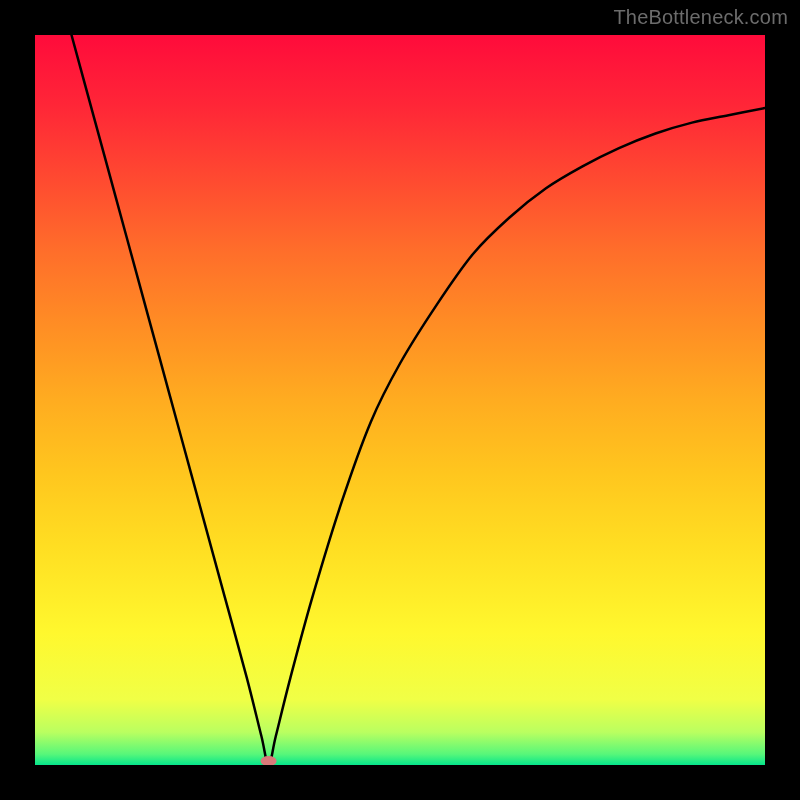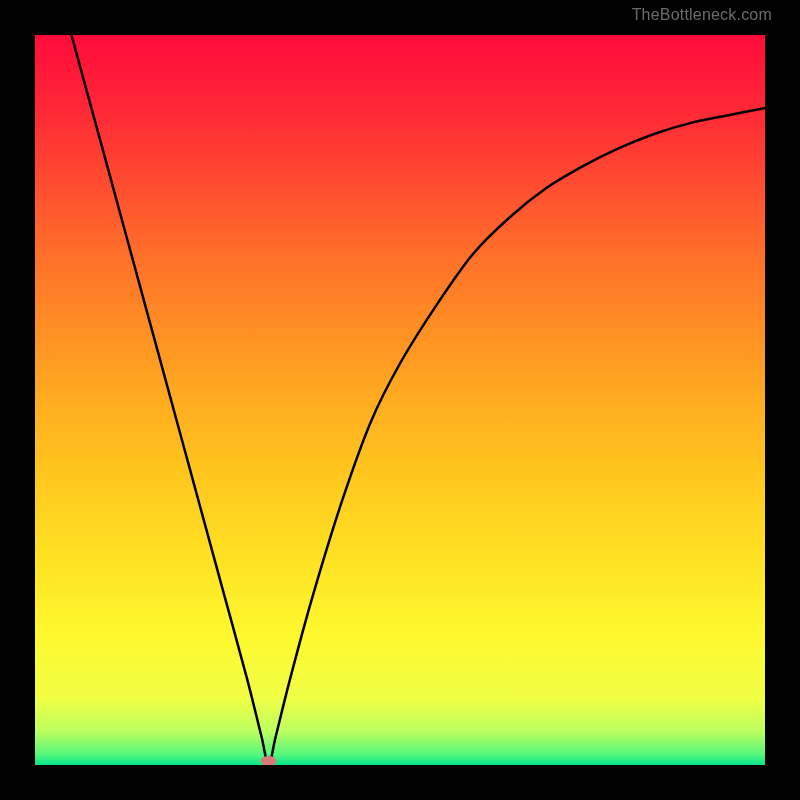--- a/index.html
+++ b/index.html
@@ -34,23 +34,23 @@
   .curve-svg {
     position: absolute;
     left: 0;
     top: 0;
     width: 100%;
     height: 100%;
   }
   .watermark {
     position: absolute;
     top: 6px;
-    right: 28px;
+    right: 12px;
     font-family: Arial, Helvetica, sans-serif;
-    font-size: 16px;
+    font-size: 20px;
     color: #6c6c6c;
     font-weight: 500;
     letter-spacing: 0.2px;
   }
 </style>
 </head>
 <body>
 <div class="outer">
 
   <div class="watermark">TheBottleneck.com</div>

